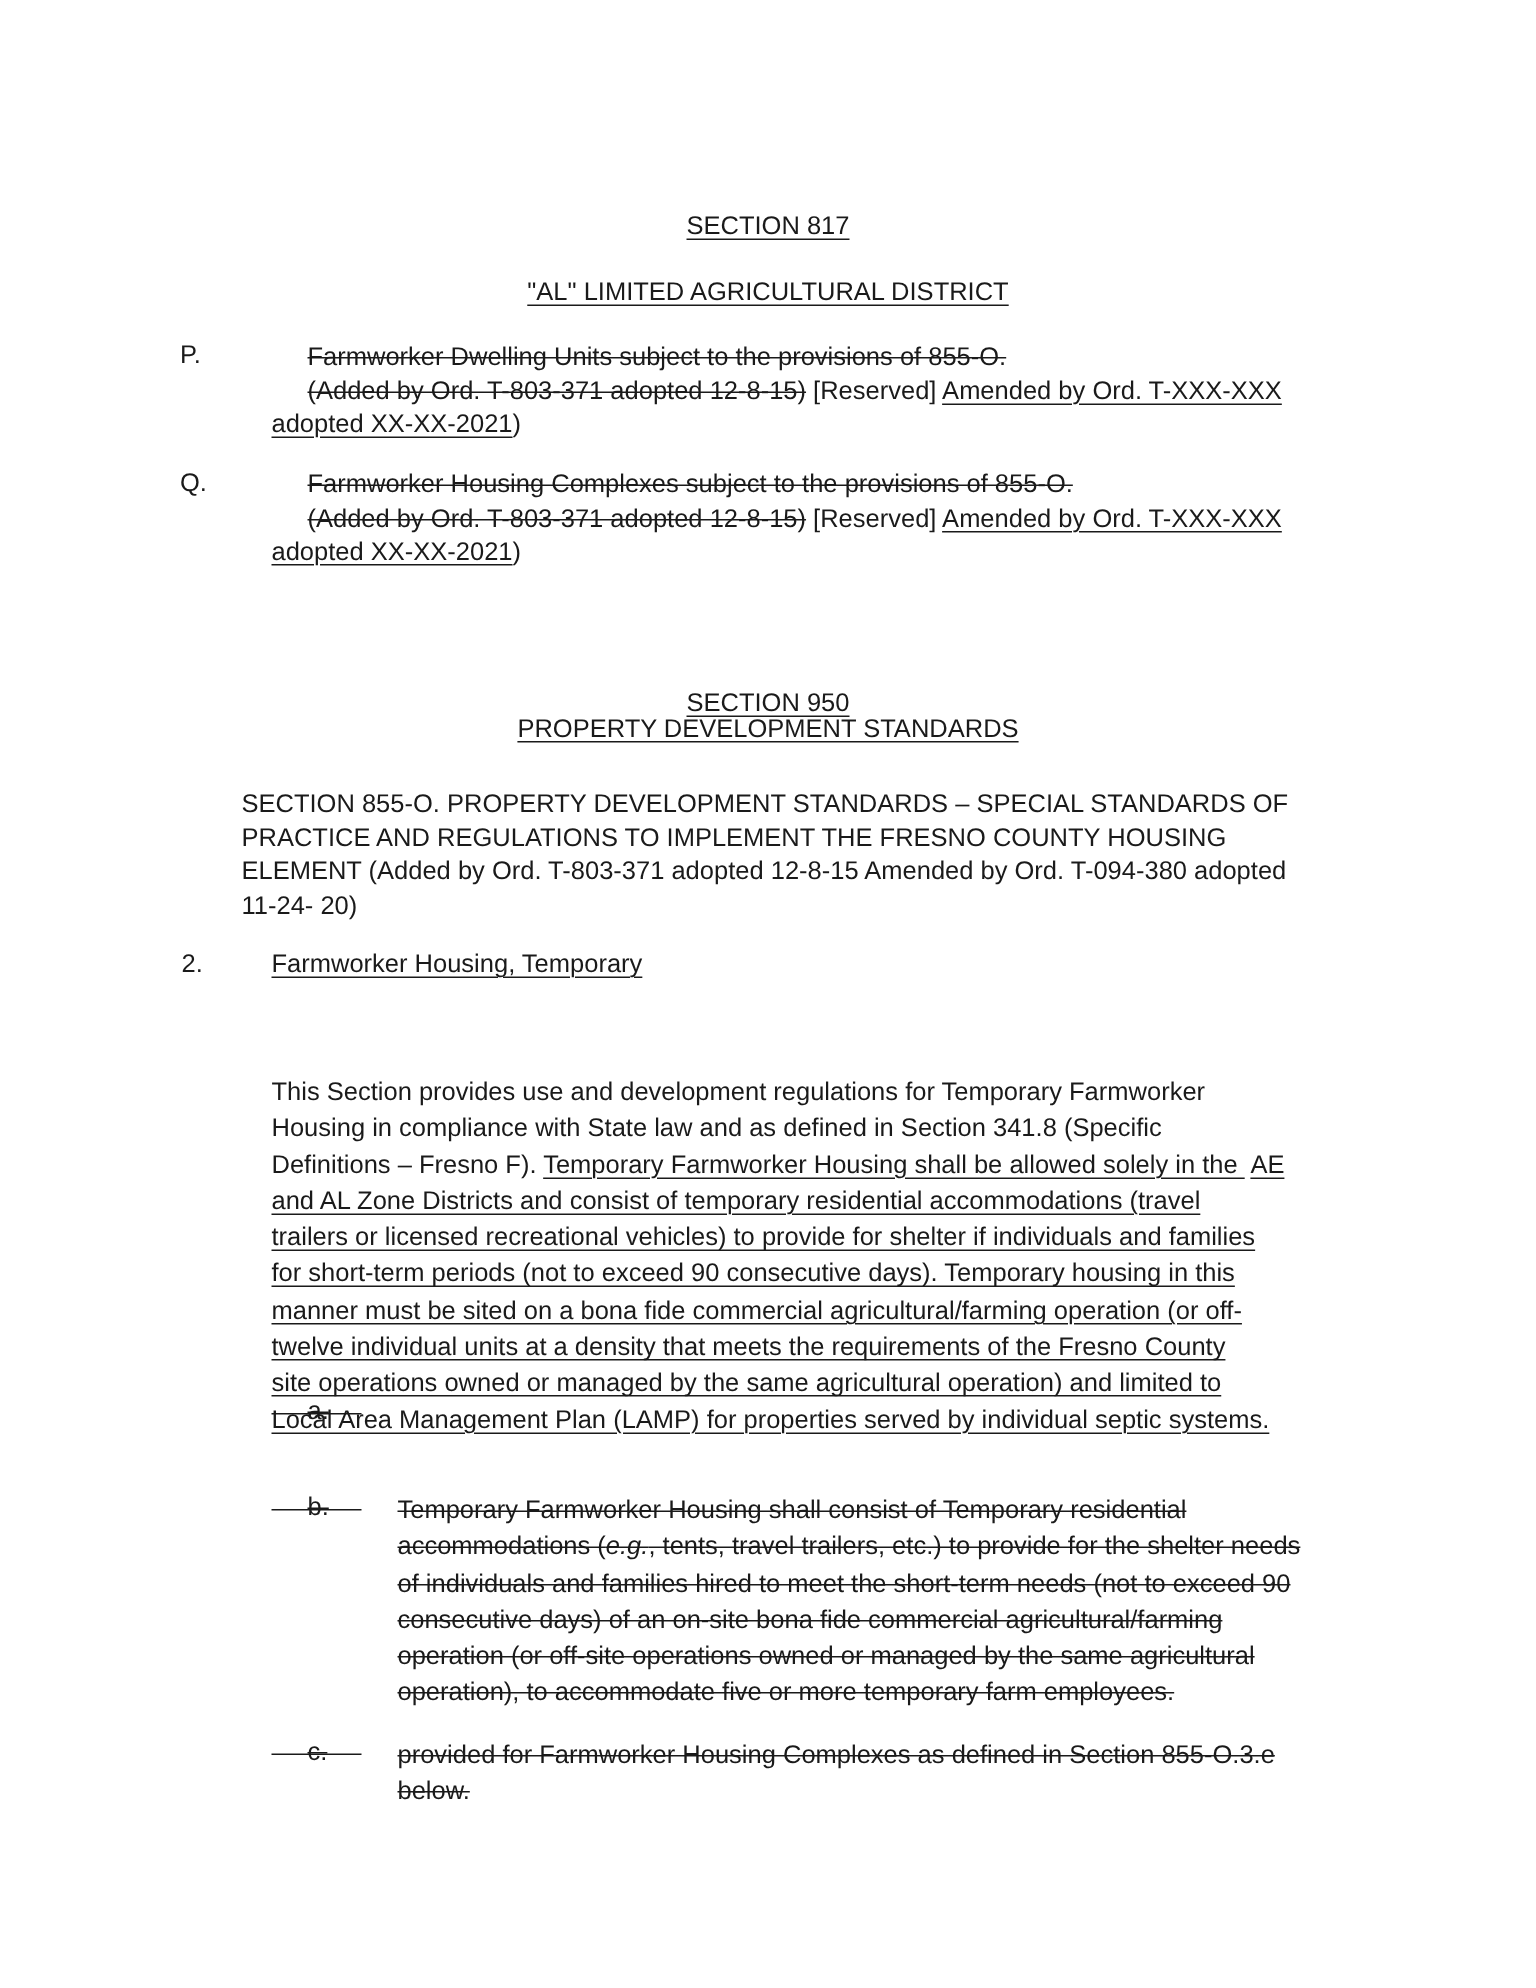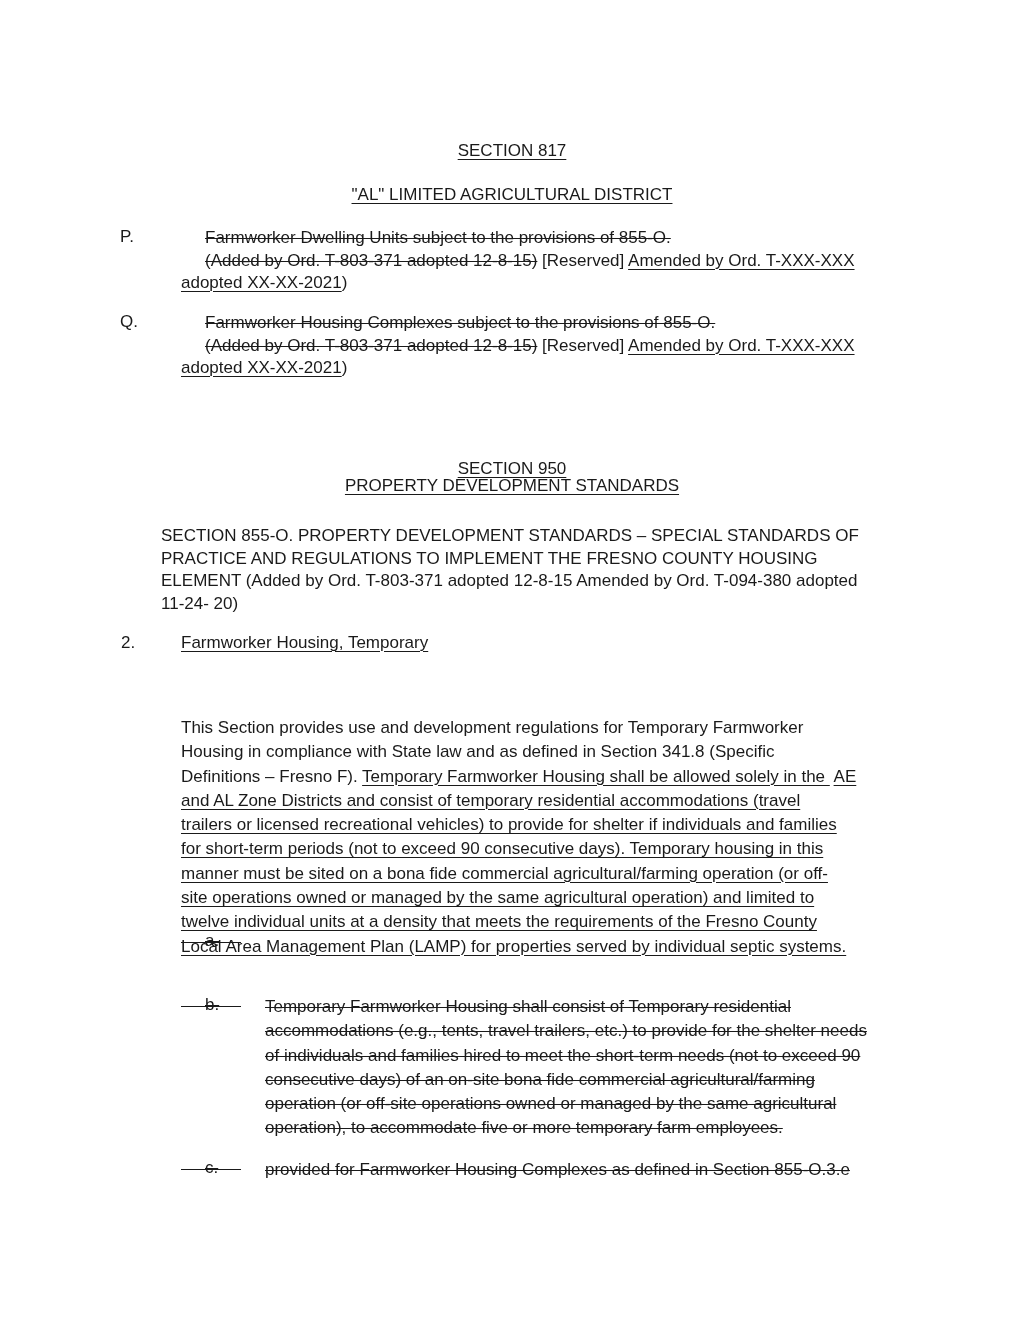--- a/index.html
+++ b/index.html
@@ -20,21 +20,21 @@
       position: absolute;
       left: 0;
       top: 0;
       width: 1024px;
       height: 1118px;
     }
     .abs { position: absolute; white-space: nowrap; }
     .center { left: 0; width: 1024px; text-align: center; }
     .u { text-decoration: underline; text-underline-offset: 3px; text-decoration-thickness: 1px; }
     .s { text-decoration: line-through; text-decoration-thickness: 1px; margin-left: 24px; }
-    .it { }
+    .it { font-style: italic; }
     .label { position: absolute; }
     .block { position: absolute; }
     .line { display: block; white-space: nowrap; }
     .lh24 { line-height: 24.3px; }
     .lh22 { line-height: 22.5px; }
     .struck-label {
       position: absolute;
       display: inline-block;
     }
     .struck-label .strike-bar {
@@ -91,22 +91,22 @@
   </div>
 
   <div class="block lh24" style="left:181px; top:696px;margin-top:20px;">
     <span class="line">This Section provides use and development regulations for Temporary Farmworker</span>
     <span class="line">Housing in compliance with State law and as defined in Section 341.8 (Specific</span>
     <span class="line"><span style="white-space:pre;">Definitions – Fresno F). </span><span class="u" style="white-space:pre;">Temporary Farmworker Housing shall be allowed solely in the </span><span style="white-space:pre;"> </span><span class="u">AE</span></span>
     <span class="line u">and AL Zone Districts and consist of temporary residential accommodations (travel</span>
     <span class="line u">trailers or licensed recreational vehicles) to provide for shelter if individuals and families</span>
     <span class="line u">for short-term periods (not to exceed 90 consecutive days). Temporary housing in this</span>
     <span class="line u">manner must be sited on a bona fide commercial agricultural/farming operation (or off-</span>
+    <span class="line u">twelve individual units at a density that meets the requirements of the Fresno County</span>
     <span class="line u">site operations owned or managed by the same agricultural operation) and limited to</span>
-    <span class="line u">twelve individual units at a density that meets the requirements of the Fresno County</span>
     <span class="line u">Local Area Management Plan (LAMP) for properties served by individual septic systems.</span>
   </div>
 
   <div class="struck-label" style="left:181px; top:931px; width:60px;">
     <span class="s">a.</span>
     <span class="strike-bar" style="top:11px; width:60px;"></span>
   </div>
 
   <div class="struck-label" style="left:181px; top:995px; width:60px;">
     <span class="s">b.</span>
@@ -120,15 +120,16 @@
     <span class="line s">operation (or off-site operations owned or managed by the same agricultural</span>
     <span class="line s">operation), to accommodate five or more temporary farm employees.</span>
   </div>
 
   <div class="struck-label" style="left:181px; top:1158px; width:60px;">
     <span class="s">c.</span>
     <span class="strike-bar" style="top:11px; width:60px;"></span>
   </div>
   <div class="block lh24" style="left:241px; top:1158px;">
     <span class="line s">provided for Farmworker Housing Complexes as defined in Section 855-O.3.e</span>
+    <span class="line s">below.</span>
   </div>
 
 </div>
 
 </body></html>

